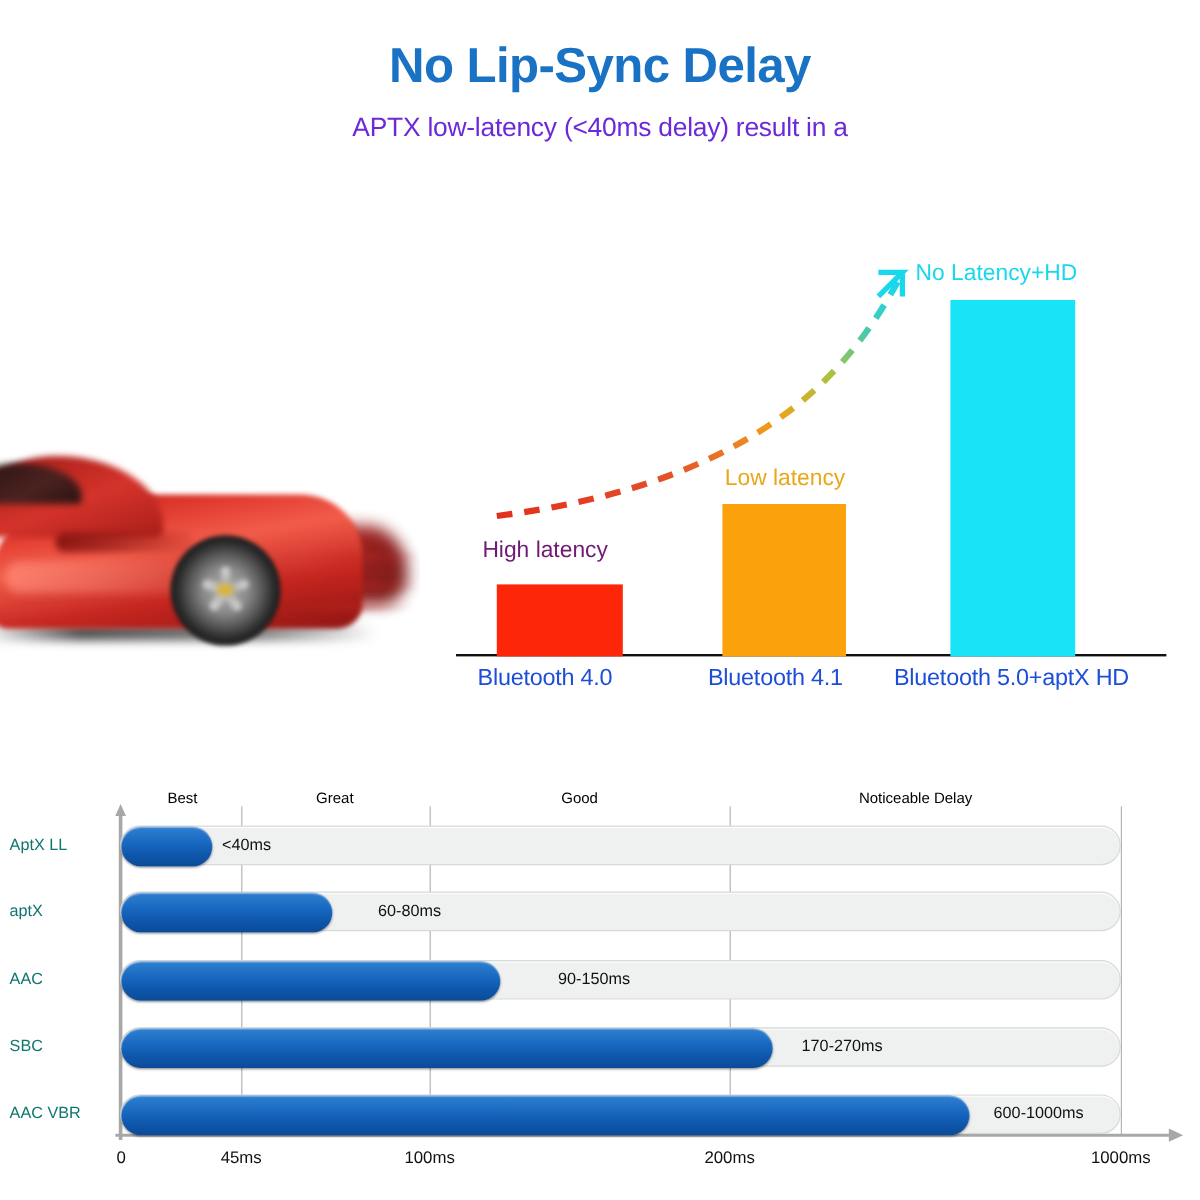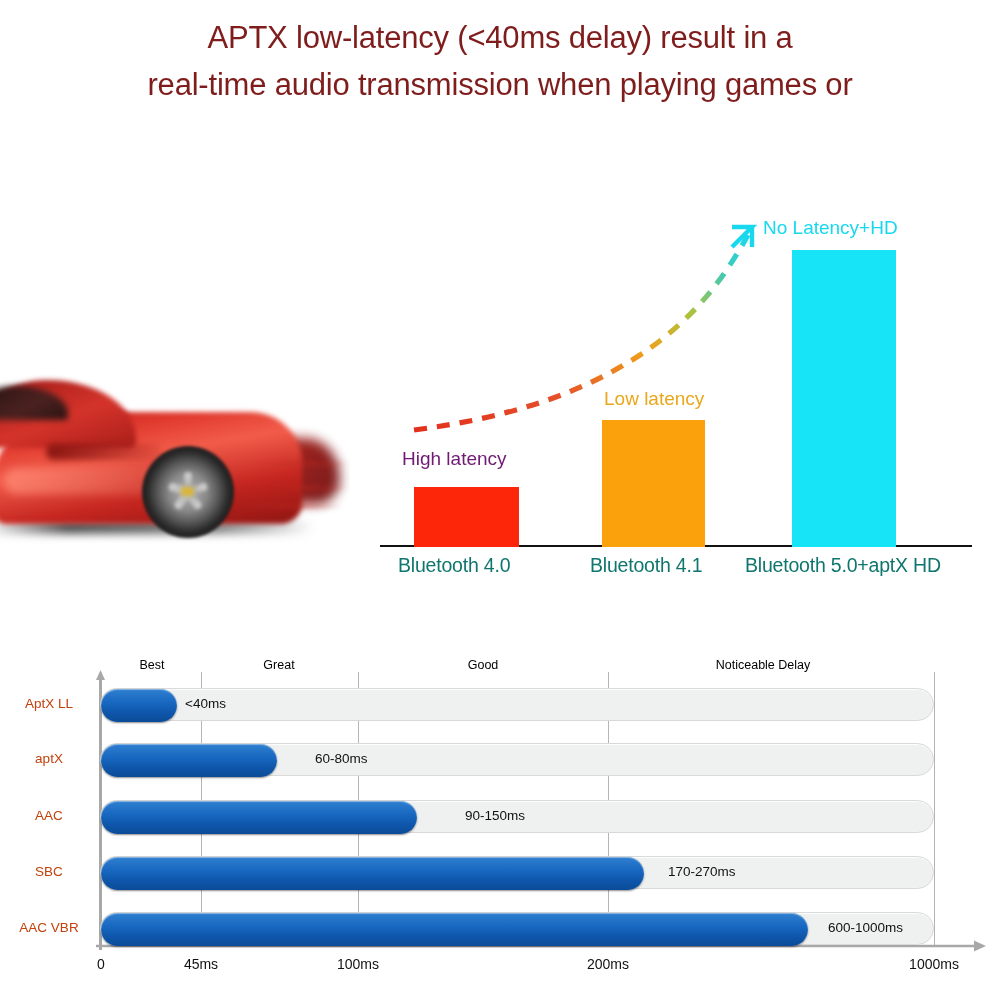--- a/index.html
+++ b/index.html
@@ -26,23 +26,23 @@
   }
   #page-title {
     font-size: 41px;
     font-weight: bold;
     color: #1a72c4;
     letter-spacing: -0.5px;
     margin-top: 34px;
     line-height: 1.0;
   }
   #subtitle {
-    font-size: 31px;
+    font-size: 22px;
     line-height: 1.52;
-    color: #7f1d1d;
+    color: #6d28d9;
     margin-top: 14px;
     padding: 0 55px;
     letter-spacing: -0.2px;
   }
 
   
   #car-figure {
     position: absolute;
     left: -10px;
     top: 352px;
@@ -183,21 +183,21 @@
     left: 0px;
     bottom: 38px;
     width: 592px;
     height: 2px;
     background: #111;
   }
   .vcat-label {
     position: absolute;
     bottom: 8px;
     font-size: 19.5px;
-    color: #0f766e;
+    color: #1d4ed8;
     white-space: nowrap;
     letter-spacing: -0.2px;
   }
   #trend-curve {
     position: absolute;
     left: 0;
     top: 0;
     width: 600px;
     height: 380px;
     pointer-events: none;
@@ -281,42 +281,42 @@
   .value-label {
     position: absolute;
     top: 8px;
     font-size: 13.5px;
     color: #111;
     white-space: nowrap;
   }
   .row-label {
     position: absolute;
     font-size: 13.5px;
-    color: #c2410c;
-    text-align: center;
+    color: #0f766e;
+    text-align: left;
     width: 82px;
     left: 8px;
     white-space: nowrap;
   }
   .tick-label {
     position: absolute;
     top: 348px;
     font-size: 14px;
     color: #111;
     transform: translateX(-50%);
     white-space: nowrap;
   }
 </style>
 </head>
 <body>
 
 <div id="headline-block">
+  <div id="page-title">No Lip-Sync Delay</div>
   <div id="subtitle">
     <div>APTX low-latency (&lt;40ms delay) result in a</div>
-    <div>real-time audio transmission when playing games or</div>
   </div>
 </div>
 
 <div id="car-figure">
   <div class="car-shadow"></div>
   <div class="car-nose"></div>
   <div class="car-body"></div>
   <div class="car-roof"></div>
   <div class="car-window"></div>
   <div class="car-sideline"></div>

